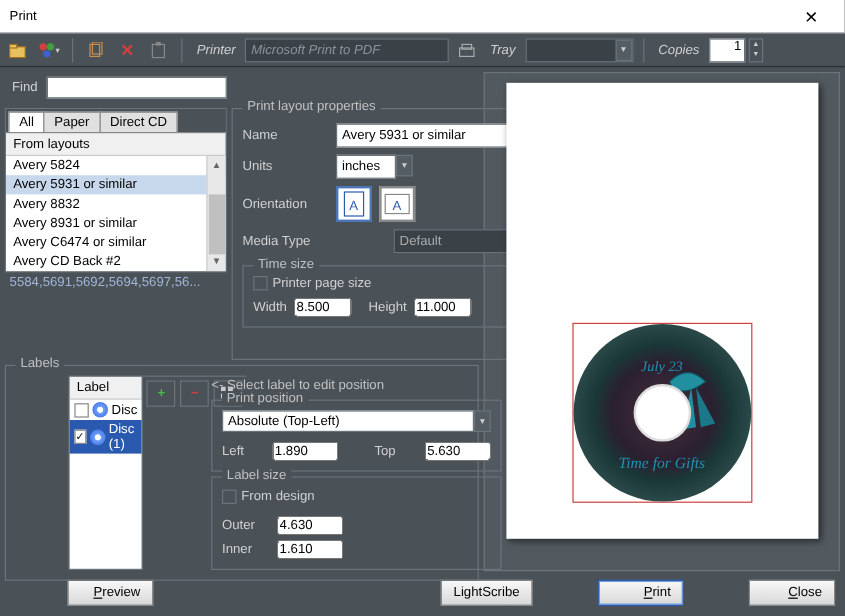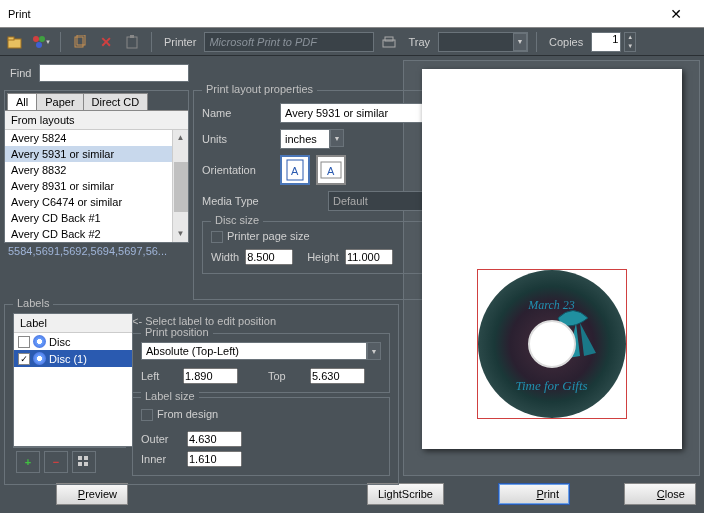--- a/index.html
+++ b/index.html
@@ -3,21 +3,21 @@
 <meta charset="utf-8">
 <style>
   * { box-sizing: border-box; margin: 0; padding: 0; font-family: "Segoe UI", Tahoma, sans-serif; font-size: 11px; }
   body { background: #4a5258; width: 704px; height: 513px; overflow: hidden; color: #d0d0d0; }
   .titlebar { background: #fff; height: 28px; display:flex; align-items:center; padding:0 8px; color:#000; border-bottom:1px solid #888;}
   .titlebar .title { flex:1; }
   .titlebar .close { width:40px; text-align:center; font-size:14px; cursor:pointer; }
   .toolbar { background:#4a5258; height:28px; display:flex; align-items:center; padding:2px 4px; gap:4px; border-bottom:1px solid #2a2f33;}
   .tool-ico { width:22px; height:22px; display:flex; align-items:center; justify-content:center; border:1px solid transparent; }
   .tool-sep { width:1px; height:20px; background:#6a737a; margin:0 4px; }
-  .tool-label { color:#d0d0d0; padding:0 4px; }
+  .tool-label { color:#d0d0d0; padding:0 4px;font-style:italic; }
   .printer-box { flex:0 0 170px; height:20px; border:1px solid #6a737a; background:#3a4248; color:#8a929a; padding:0 4px; display:flex; align-items:center; font-style:italic;}
   .tray-box { flex:0 0 90px; height:20px; border:1px solid #6a737a; background:#3a4248; display:flex; align-items:center; justify-content:flex-end;}
   .copies-box { width:30px; height:20px; border:1px solid #6a737a; background:#fff; color:#000; text-align:right; padding:0 2px;}
   .spin { width:12px; height:20px; display:flex; flex-direction:column; border:1px solid #6a737a; margin-left:-1px;}
   .spin div { flex:1; font-size:6px; text-align:center; line-height:8px; color:#ccc;}
   .dropdown-btn { width:14px; height:18px; background:#555d64; border:1px solid #6a737a; display:flex; align-items:center; justify-content:center; font-size:7px; color:#ccc;}
 
   .content { display:flex; padding:4px; gap:4px; height:424px;}
   .left-col { width:395px; display:flex; flex-direction:column; gap:4px;}
   .find-row { display:flex; align-items:center; gap:8px; padding:4px 6px;}
@@ -159,21 +159,20 @@
             <div class="tab inactive">Paper</div>
             <div class="tab inactive">Direct CD</div>
           </div>
           <div class="list-header">From layouts</div>
           <div class="list-body">
             <div class="list-item">Avery 5824</div>
             <div class="list-item sel">Avery 5931 or similar</div>
             <div class="list-item">Avery 8832</div>
             <div class="list-item">Avery 8931 or similar</div>
             <div class="list-item">Avery C6474 or similar</div>
-            <div class="list-item">Avery CD Back #1</div>
             <div class="list-item">Avery CD Back #2</div>
             <div class="scrollbar-v">
                 <div class="arr">▲</div>
                 <div class="thumb"></div>
                 <div class="arr" style="position:absolute;bottom:0;width:100%;">▼</div>
               </div>
           </div>
         </div>
         <div class="list-footer">5584,5691,5692,5694,5697,56...</div>
       </div>
@@ -207,36 +206,36 @@
             </div>
         </div>
         <div class="prop-row">
           <label>Media Type</label>
           <div style="display:flex;flex:1;margin-left:48px;">
               <input type="text" style="flex: 1 1 0%; background: rgb(58, 66, 72); color: rgb(170, 170, 170);" value="Default">
               <div class="dropdown-btn">▼</div>
             </div>
         </div>
         <div class="sub-group">
-          <span class="group-title">Disc size</span>
+          <span class="group-title">Time size</span>
           <div style="padding:2px 0 6px 0;"><span class="chk"></span><span>Printer page size</span></div>
           <div style="display:flex;gap:6px;align-items:center;">
             <span>Width</span>
             <input type="text" style="width: 48px;" value="8.500">
             <span style="margin-left:8px;">Height</span>
             <input type="text" style="width: 48px;" value="11.000">
           </div>
         </div>
       </div>
     </div>
 
     <div class="props-group" style="flex:1;padding:8px;">
       <span class="group-title">Labels</span>
       <div class="labels-row">
-        <div style="display:flex;flex-direction:column;width:113px;">
+        <div style="display:flex;flex-direction:row;width:113px;margin-left:44px;">
           <div class="labels-box" style="flex:1;">
             <div class="labels-header">Label</div>
             <div class="labels-body">
               <div class="label-item">
                 <span class="label-chk"></span>
                 <span class="disc-ico"></span>
                 <span>Disc</span>
               </div>
               <div class="label-item sel">
                 <span class="label-chk">✓</span>
@@ -299,21 +298,21 @@
     <div class="page">
       <div class="disc-frame">
         <div class="disc-art">
           <div class="ribbon">
             <svg width="60" height="70">
                 <path d="M10 20 Q25 5 40 20 Q30 28 20 28 Q12 28 10 20 Z" fill="#2090a0" stroke="#105060"></path>
                 <path d="M28 25 L20 60 L32 58 Z" fill="#2090a0"></path>
                 <path d="M32 25 L48 55 L36 58 Z" fill="#1a7888"></path>
               </svg>
           </div>
-          <div class="disc-text1">March 23</div>
+          <div class="disc-text1">July 23</div>
           <div class="disc-hole"></div>
           <div class="disc-text2">Time for Gifts</div>
         </div>
       </div>
     </div>
   </div>
 </div>
 
 <div class="bottom-bar">
   <div class="btn"><span class="underline">P</span><span>review</span></div>

